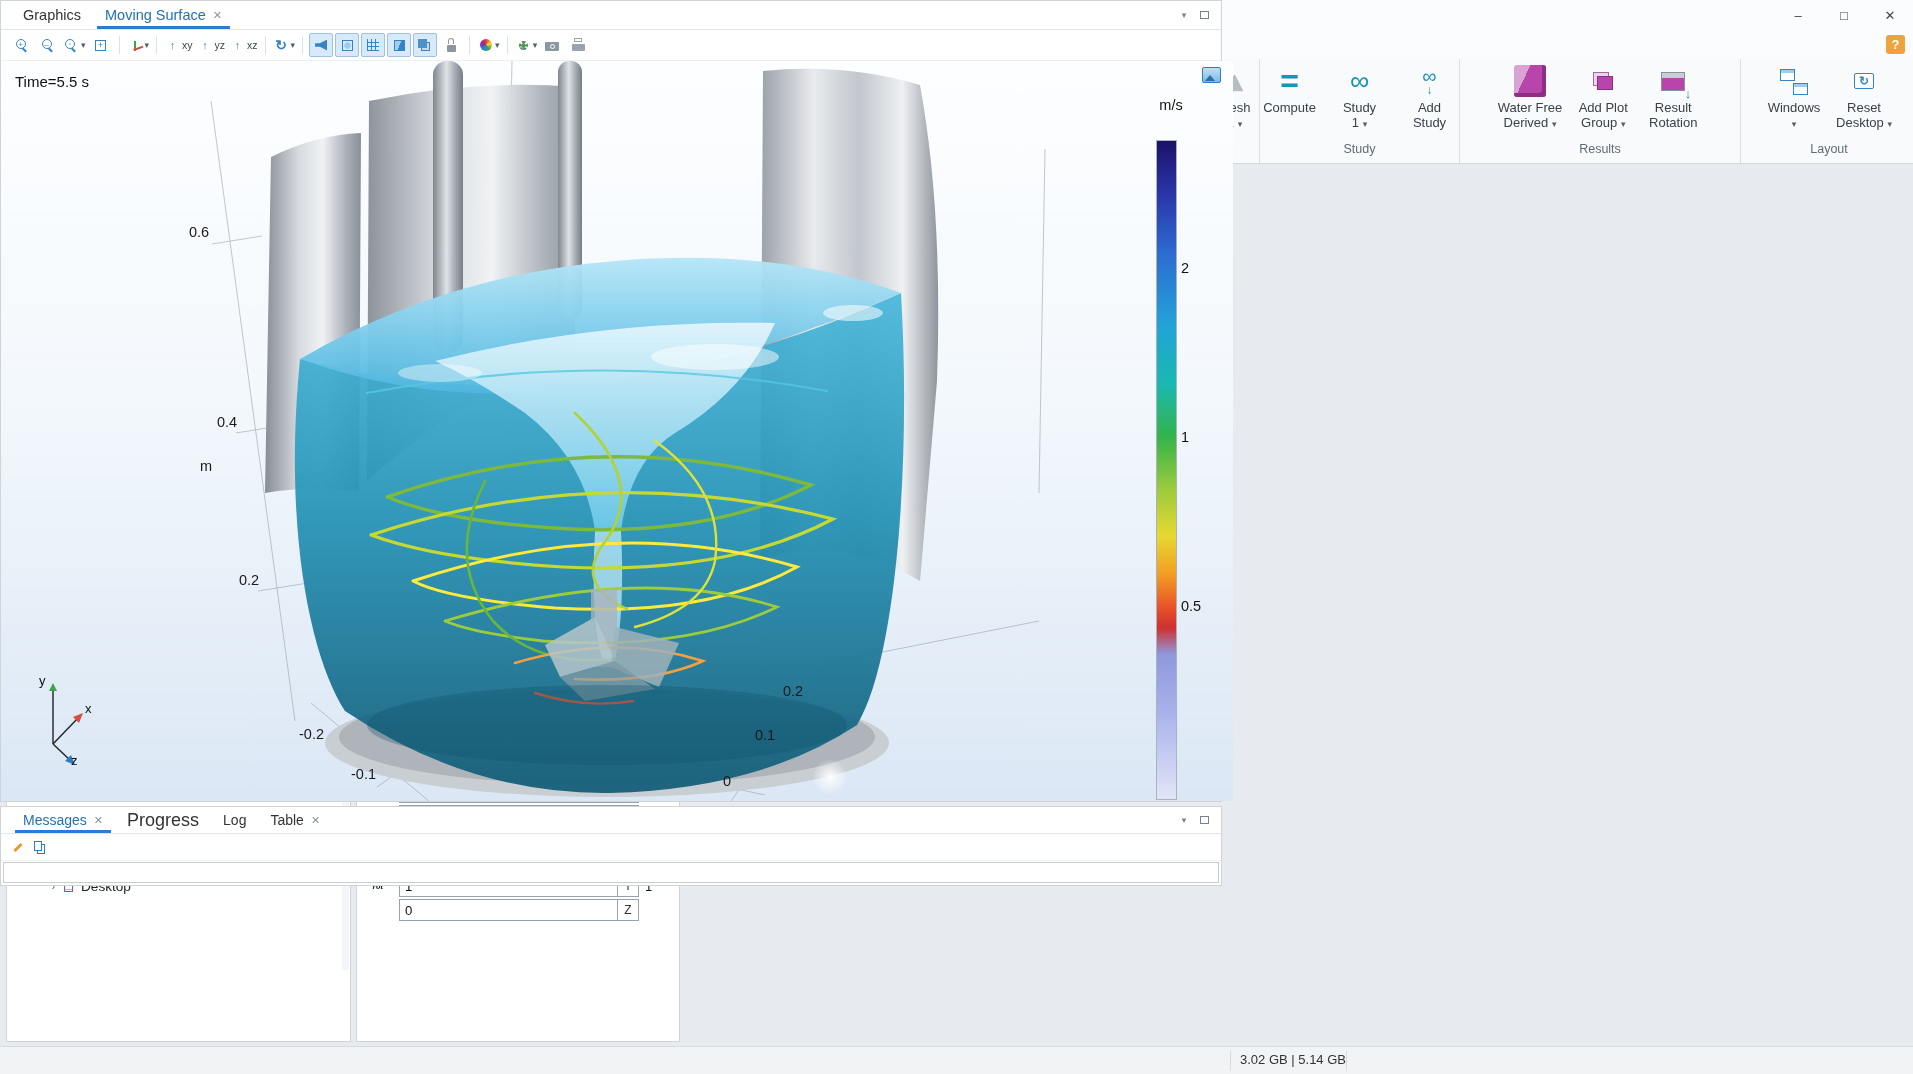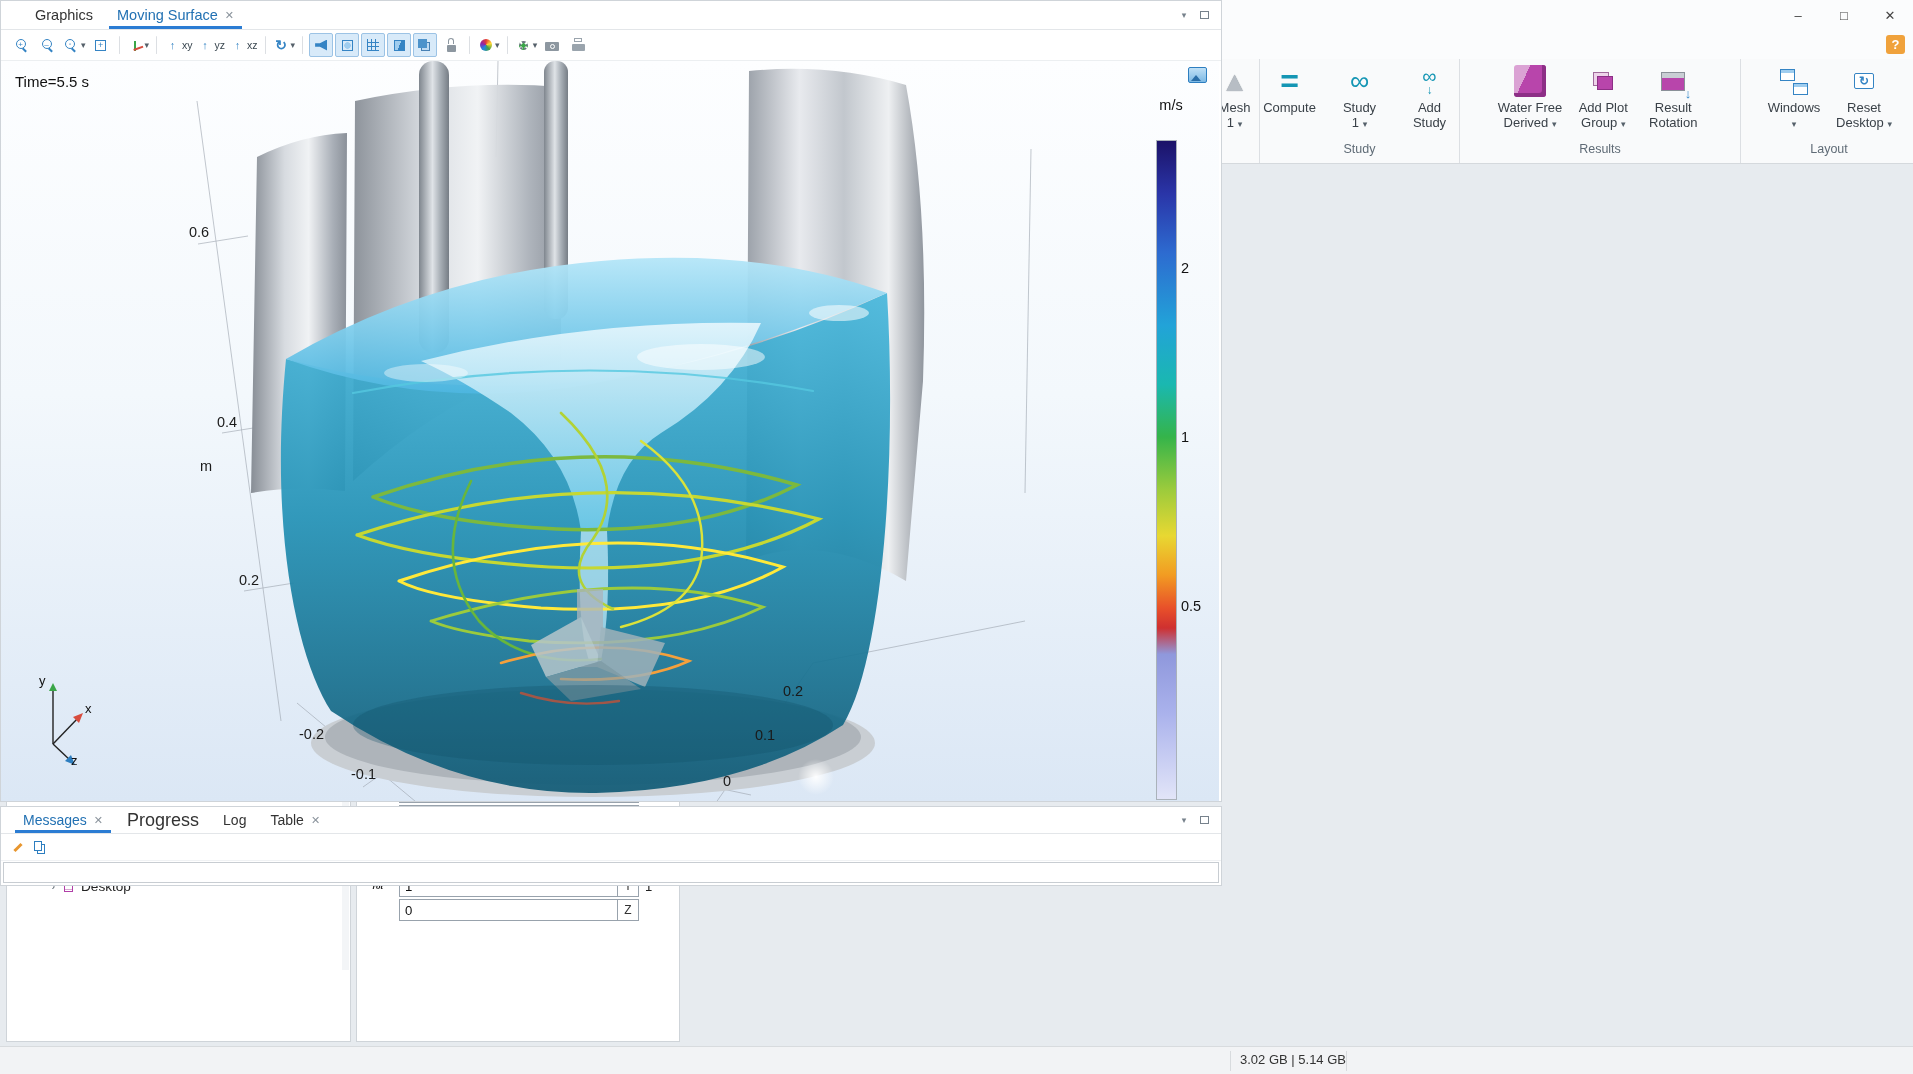--- a/index.html
+++ b/index.html
@@ -85,34 +85,34 @@
   .ssb{width:16px;height:16px;display:flex;align-items:center;justify-content:center;position:relative;color:#3584c4;font-size:12px;}
   .frow{display:flex;align-items:center;gap:0;padding:0 8px;margin-top:3px;}
   .fsym{width:26px;font-style:italic;font-size:13.5px;font-family:"Liberation Serif",serif;}
   .fsym sub{font-size:9px;}
   .finput{flex:1;display:flex;height:20px;border:1px solid #98a2ac;background:#fff;}
   .finput input{flex:1;border:none;outline:none;font-size:13.2px;padding:0 5px;font-family:"Liberation Sans",sans-serif;color:#111;min-width:0;}
   .axcell{width:20px;border-left:1px solid #98a2ac;display:flex;align-items:center;justify-content:center;font-size:12px;color:#333;background:#fff;}
   .funit{width:26px;text-align:left;padding-left:6px;font-size:13px;color:#222;}
 
   
-  .gtabs{display:flex;align-items:center;height:28px;border-bottom:1px solid #e3e6e9;padding-left:22px;}
+  .gtabs{display:flex;align-items:center;height:28px;border-bottom:1px solid #e3e6e9;padding-left:10px;}
   .gtab{display:flex;align-items:center;gap:7px;padding:0 12px;height:28px;font-size:14.5px;color:#333;position:relative;}
   .gtab[data-active="true"]{color:#2271b3;}
   .gtab[data-active="true"]::after{content:"";position:absolute;left:4px;right:4px;bottom:0;height:3px;background:#2b7cd3;}
   .tabx{font-size:11px;color:#8a939c;}
   .tabx:empty{display:none}
   .gtoolbar{display:flex;align-items:center;height:30px;padding-left:8px;border-bottom:1px solid #eceff1;}
   .gtbtn{height:22px;min-width:22px;display:flex;align-items:center;justify-content:center;position:relative;margin:0 1px;border:1px solid transparent;border-radius:2px;gap:1px;}
   .gtbtn[data-on="true"]{background:#d8eaf9;border-color:#9cc3e5;}
   .gtbtn[data-sep="true"]{min-width:1px;width:1px;height:18px;background:#dcdfe3;margin:0 5px;border:none;}
   .gtbtn .gtl{font-size:10.5px;color:#3a4750;}
   .gtbtn .gtl:empty{display:none}
   .gti{width:17px;height:17px;display:flex;align-items:center;justify-content:center;position:relative;}
-  .canvas{position:relative;width:1218px;height:740px;background:linear-gradient(180deg,#fdfeff 0%,#f3f8fc 45%,#dbe7f5 100%);overflow:hidden;}
+  .canvas{position:relative;width:1218px;height:740px;background:linear-gradient(180deg,#fdfeff 0%,#f3f8fc 45%,#dbe7f5 100%);overflow:hidden;padding-left:14px;}
   .timelabel{position:absolute;left:14px;top:12px;font-size:15px;color:#111;}
   .snapshot{position:absolute;right:12px;top:6px;width:17px;height:14px;border:1px solid #2d7ec0;background:linear-gradient(#bfe0f6,#7db9e4);border-radius:2px;}
   .snapshot::after{content:"";position:absolute;left:2px;bottom:1px;width:0;height:0;border-left:5px solid transparent;border-right:5px solid transparent;border-bottom:6px solid #2a6ea8;}
   .cbar{position:absolute;left:1155px;top:79px;width:19px;height:658px;border:1px solid #aab2ba;
     background:linear-gradient(180deg,#1b1268 0%,#2a35a8 8%,#2d6bd0 17%,#22a3d8 28%,#1ab8b0 37%,#35b44a 45%,#9ccb3c 53%,#e8d832 60%,#f29b22 66%,#e8502a 71%,#cf3030 74%,#8f98dc 78%,#aab2ec 87%,#e2e5f8 100%);}
   .cunit{position:absolute;left:1150px;top:36px;width:40px;text-align:center;font-size:14.5px;color:#111;}
   .ctick{position:absolute;left:1180px;font-size:14.5px;color:#111;}
   .ct0{top:199px}.ct1{top:368px}.ct2{top:537px}
   .stick{position:absolute;font-size:14.5px;color:#1a1a1a;}
   .sy1{left:188px;top:163px}.sy2{left:216px;top:353px}.syu{left:199px;top:397px}.sy3{left:238px;top:511px}

